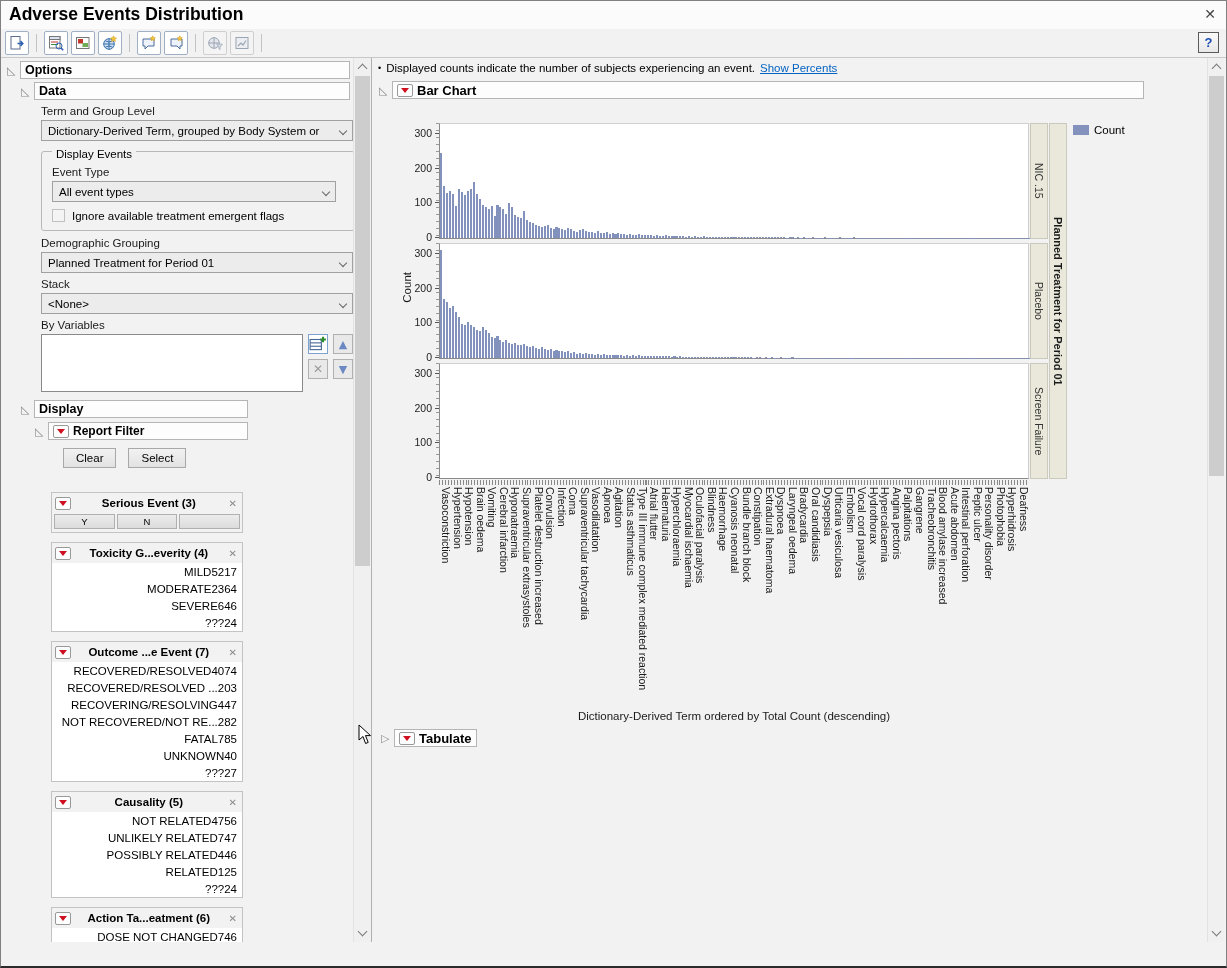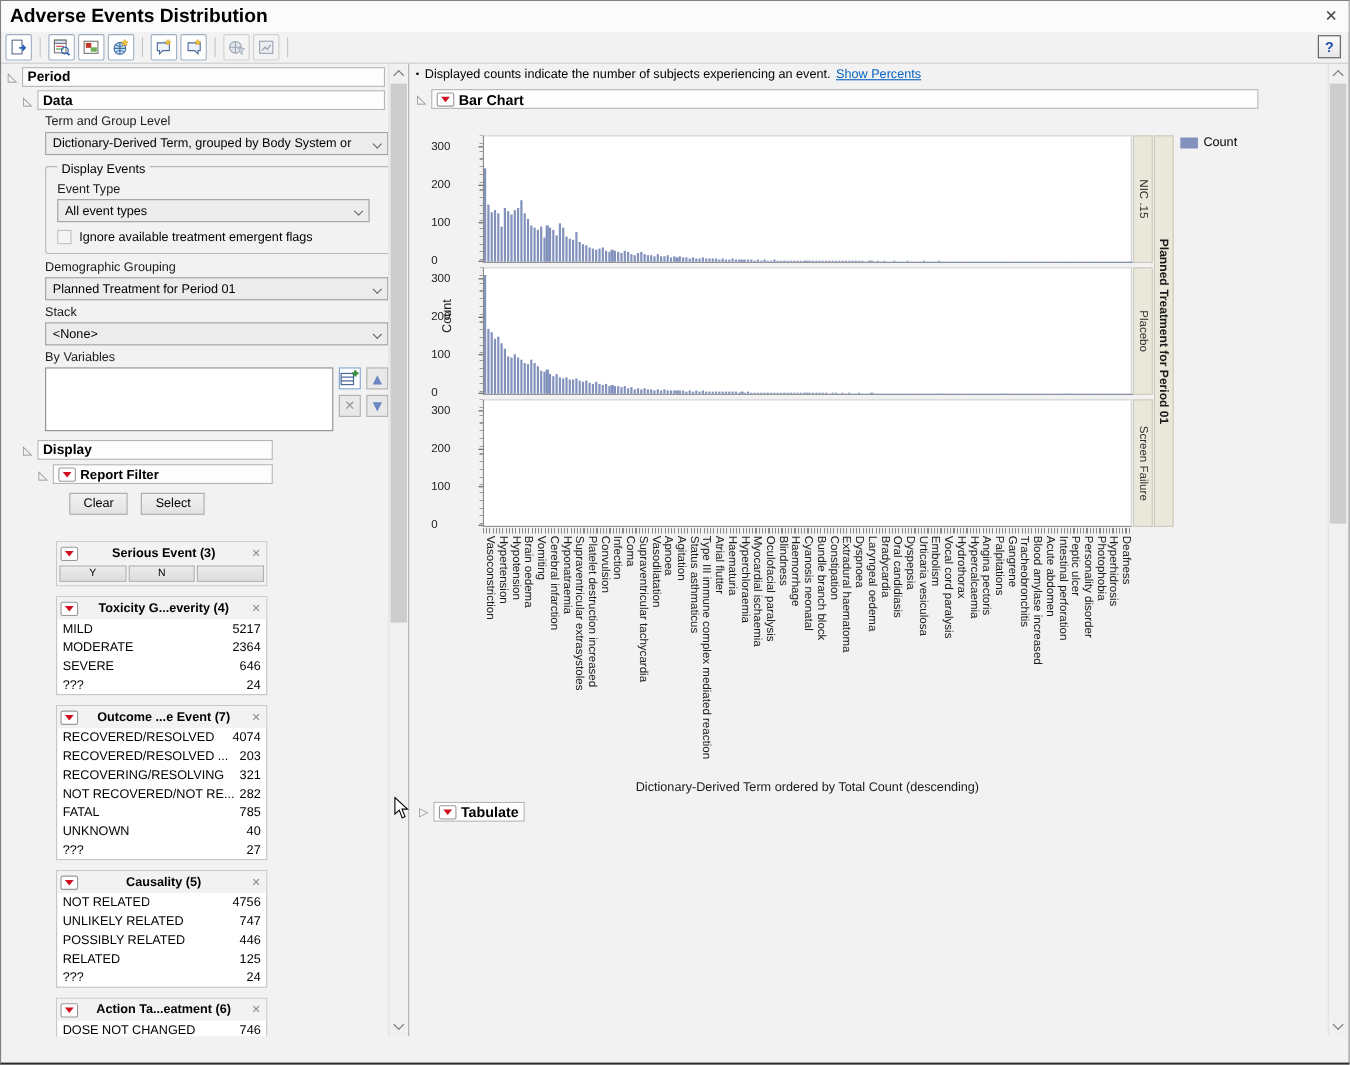--- a/index.html
+++ b/index.html
@@ -71,39 +71,39 @@
 
   .push-btn { height:20px; background:linear-gradient(#f2f2f2,#e2e2e2); border:1px solid #a8a8a8;
               font-size:11.5px; padding:0 12px; display:inline-flex; align-items:center; }
 
   
   .filter-col { margin:24px 0 0 44px; width:192px; display:flex; flex-direction:column; gap:9px; }
   .fbox { border:1px solid #c3c3c3; background:#fff; }
   .fbox-hd { display:flex; align-items:center; height:20px; background:#f2f2f2; padding:0 3px; gap:3px; }
   .fbox-hd .ttl { flex:1; text-align:center; font-weight:bold; font-size:11.5px; white-space:nowrap; overflow:hidden; }
   .fbox-hd .fx { color:#8a8a8a; font-size:10px; padding:0 2px; }
-  .fbox-row { display:flex; justify-content:space-between; height:17px; align-items:center;
+  .fbox-row { display:flex; justify-content:flex-end; height:17px; align-items:center;
               padding:0 5px; font-size:11.5px; }
   .fbox-btnrow { display:flex; gap:2px; padding:1px 2px 3px 2px; background:#f2f2f2; }
   .fbox-btnrow .fbtn { flex:1; height:15px; background:linear-gradient(#ececec,#dcdcdc); border:1px solid #b0b0b0;
                        font-size:9.5px; display:flex; align-items:center; justify-content:center; }
 
   
   .note-line { position:absolute; left:5px; top:4px; font-size:11.5px; display:flex; gap:5px; align-items:baseline; }
   .bullet { font-size:9px; position:relative; top:-1px; }
   a.link { color:#0563c1; text-decoration:underline; cursor:pointer; }
   .bc-node { position:absolute; left:6px; top:23px; display:flex; align-items:center; }
   .bc-node .hdr-box { width:752px; font-size:13px; }
   .tab-node { position:absolute; left:8px; top:671px; display:flex; align-items:center; }
   .tab-node .hdr-box { font-size:13px; }
 
   .chart-panel { position:absolute; left:66px; width:590px; height:116px; background:#fff;
                  border:1px solid #cfcfcf; border-left:1px solid #8a8a8a; border-bottom:1px solid #8a8a8a; }
   .bar { position:absolute; bottom:0; width:2.1px; background:#8292bd; }
-  .ytick-label { position:absolute; width:40px; text-align:left; font-size:10.5px; color:#222; left:19px; }
+  .ytick-label { position:absolute; width:40px; text-align:right; font-size:10.5px; color:#222; left:19px; }
   .ytick-mark { position:absolute; width:4px; height:1px; background:#555; left:62px; }
   .ycomb { position:absolute; left:63px; width:3px;
            background:repeating-linear-gradient(to bottom,#9a9a9a 0,#9a9a9a 1px,transparent 1px,transparent 7.03px); }
   .xcomb { position:absolute; left:66px; top:422px; width:590px; height:5px;
            background:repeating-linear-gradient(to right,#888 0,#888 1px,transparent 1px,transparent 2.95px); }
   .xlabels { position:absolute; left:66px; top:429px; width:590px; height:224px; }
   .vtext { writing-mode:vertical-rl; text-orientation:mixed; }
   .vflip { transform:rotate(180deg); }
   .xlab { position:absolute; top:0; font-size:10.5px; color:#1a1a1a; line-height:11px; white-space:nowrap; }
   .caption { position:absolute; left:66px; top:652px; width:590px; text-align:center; font-size:11.5px; color:#1a1a1a; }
@@ -195,21 +195,21 @@
       <div class="tb-sep"></div>
     </div>
   <div class="help-btn">?</div>
   <div class="main-split"></div>
 
   <div class="left-panel">
 
     <div class="node">
       <span class="disc">◺</span>
       <div class="hdr-box" style="width:330px;">
-        <span>Period</span>
+        <span>Options</span>
       </div>
     </div>
 
     <div class="node" style="margin-left:14px;">
       <span class="disc">◺</span>
       <div class="hdr-box" style="width:316px;">
         <span>Data</span>
       </div>
     </div>
 
@@ -341,21 +341,21 @@
           <div class="fbox-row">
             <span style="white-space: nowrap; overflow: hidden;">RECOVERED/RESOLVED</span>
             <span>4074</span>
           </div>
           <div class="fbox-row">
             <span style="white-space: nowrap; overflow: hidden;">RECOVERED/RESOLVED ...</span>
             <span>203</span>
           </div>
           <div class="fbox-row">
             <span style="white-space: nowrap; overflow: hidden;">RECOVERING/RESOLVING</span>
-            <span>321</span>
+            <span>447</span>
           </div>
           <div class="fbox-row">
             <span style="white-space: nowrap; overflow: hidden;">NOT RECOVERED/NOT RE...</span>
             <span>282</span>
           </div>
           <div class="fbox-row">
             <span style="white-space: nowrap; overflow: hidden;">FATAL</span>
             <span>785</span>
           </div>
           <div class="fbox-row">

